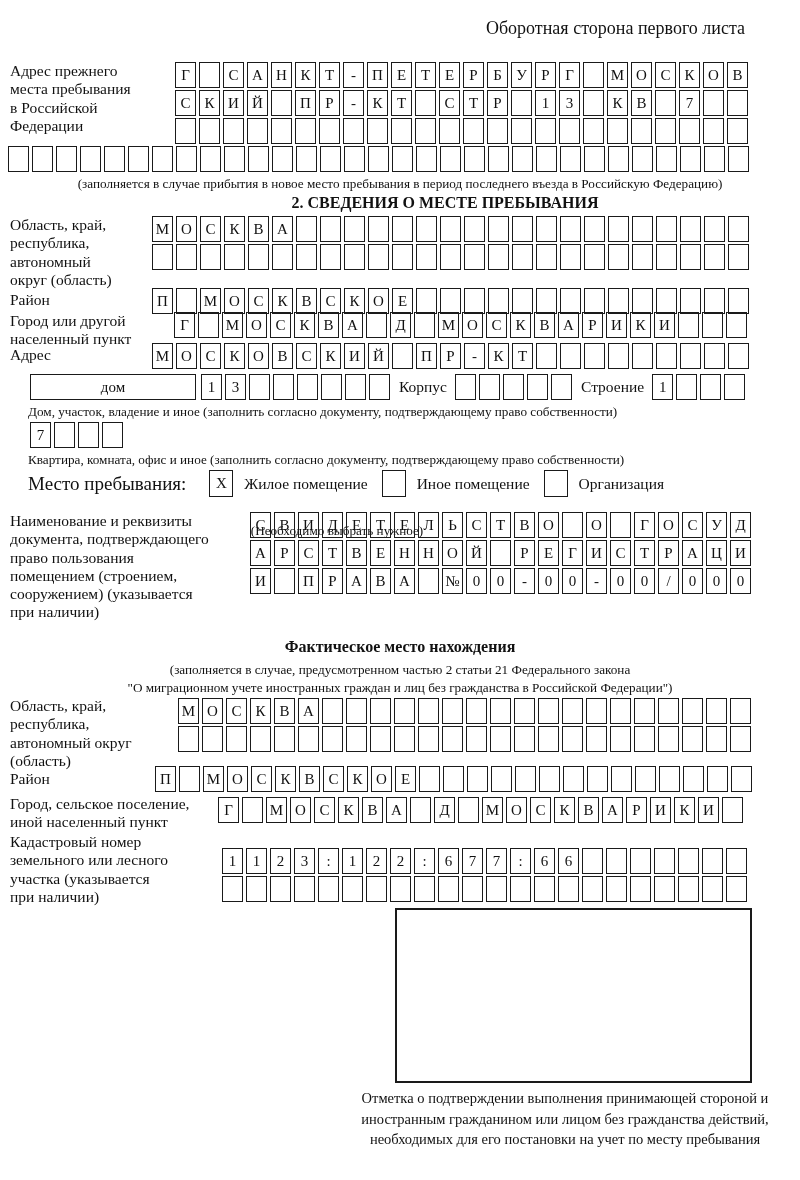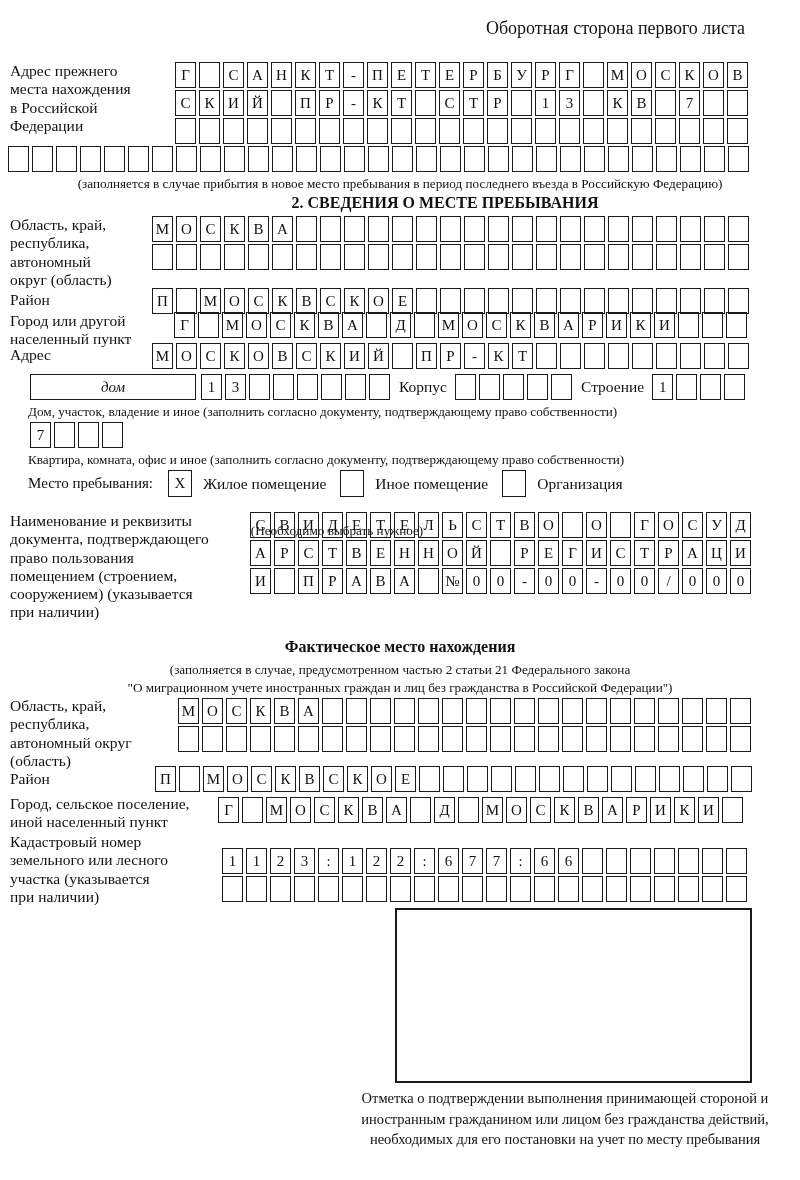--- a/index.html
+++ b/index.html
@@ -8,21 +8,21 @@
   .abs{position:absolute;}
   .cellrow{display:flex;}
   .cell{width:21px;height:26px;border:1.5px solid #1a1a1a;box-sizing:border-box;margin-right:3px;
         display:flex;align-items:center;justify-content:center;font-size:15px;flex:0 0 auto;}
   .cells-col .cellrow{margin-bottom:2px;}
   .label{font-size:15.5px;line-height:1.18;white-space:pre-line;}
   .cap{font-size:13.2px;line-height:1.25;font-family:Liberation Serif, serif;}
   .title{font-weight:bold;font-size:16px;}
   .center{left:0;width:800px;text-align:center;}
   .fieldbox{border:1.5px solid #1a1a1a;box-sizing:border-box;height:26px;
-            display:flex;align-items:center;justify-content:center;font-size:15px;font-style:italic;}
+            display:flex;align-items:center;justify-content:center;font-size:15px;}
   .checkbox{width:24px;height:27px;border:1.5px solid #1a1a1a;box-sizing:border-box;
             display:flex;align-items:center;justify-content:center;font-size:15px;flex:0 0 auto;}
   .opt-label{font-size:15.5px;}
   #header-note{top:18px;right:55px;font-size:18px;}
   #prev-label{left:10px;top:62px;width:165px;}
   #prev-rows{left:175px;top:62px;}
   #prev-full{left:8px;top:146px;}
   #prev-caption{top:176px;}
   #s2-title{top:194px;padding-left:45px;}
   #s2-region-label{left:10px;top:216px;width:140px;}
@@ -36,21 +36,21 @@
   #house-row{left:30px;top:374px;display:flex;align-items:center;}
   #house-box{width:166px;margin-right:5px;}
   #korpus-label{margin:0 8px 0 6px;font-size:15.5px;}
   #stroenie-label{margin:0 8px 0 6px;font-size:15.5px;}
   #house-caption{left:28px;top:404px;}
   #apt-row{left:30px;top:422px;display:flex;align-items:center;}
   #apt-box{width:200px;margin-right:7px;}
   #apt-caption{left:28px;top:452px;}
   #stay-row{left:28px;top:470px;display:flex;align-items:center;}
   #stay-row .opt-label{margin-right:14px;}
-  #stay-label{font-size:15px;margin-right:15px;}
+  #stay-label{font-size:19px;margin-right:23px;}
   #stay-row .checkbox{margin-right:11px;}
   #stay-note{left:0;top:523px;width:674px;text-align:center;}
   #doc-label{left:10px;top:512px;width:235px;}
   #doc-rows{left:250px;top:512px;}
   #fact-title{top:638px;font-family:Liberation Serif, serif;}
   #fact-cap1{top:662px;}
   #fact-cap2{top:680px;}
   #fact-region-label{left:10px;top:697px;width:165px;}
   #fact-region-rows{left:178px;top:698px;}
   #fact-district-label{left:10px;top:770px;}
@@ -63,21 +63,21 @@
   #stamp-caption{left:350px;top:1088px;width:430px;text-align:center;font-size:14.5px;line-height:1.42;}
 </style>
 </head>
 <body>
 
 <div id="page">
 
   <div id="header-note" class="abs">Оборотная сторона первого листа</div>
 
   <div id="prev-label" class="abs label">Адрес прежнего
-места нахождения
+места пребывания
 в Российской
 Федерации</div>
   <div id="prev-rows" class="abs cells-col">
     <div class="cellrow">
         <div class="cell">Г</div>
         <div class="cell"></div>
         <div class="cell">С</div>
         <div class="cell">А</div>
         <div class="cell">Н</div>
         <div class="cell">К</div>

